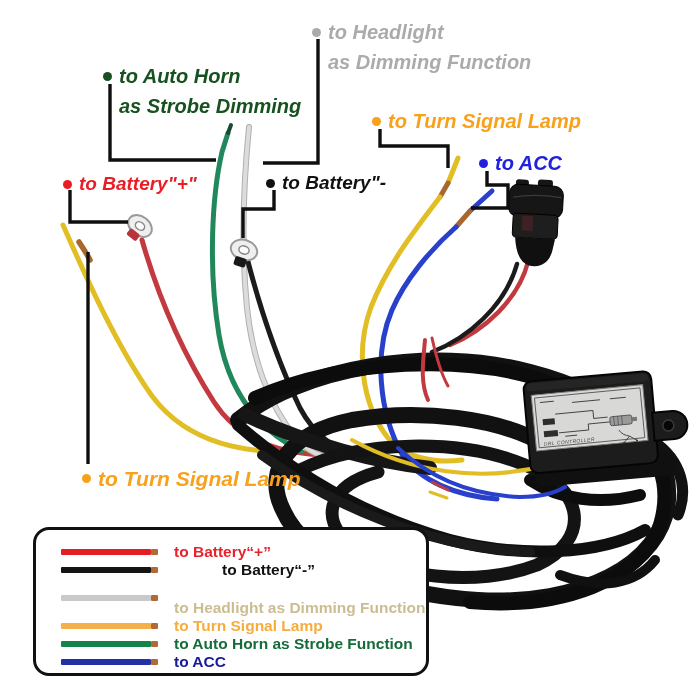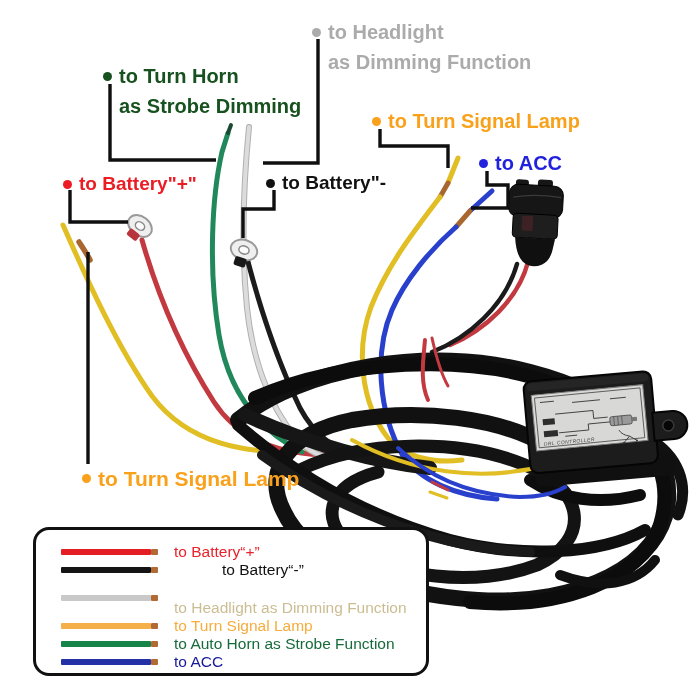--- a/index.html
+++ b/index.html
@@ -1,41 +1,41 @@
 <!DOCTYPE html>
 <html><head>
 <meta charset="utf-8">
 <style>
   html,body{margin:0;padding:0;background:#fff;}
   #stage{position:relative;width:700px;height:700px;background:#ffffff;overflow:hidden;
          font-family:"Liberation Sans",sans-serif;}
   #scene{position:absolute;left:0;top:0;}
 
   
-  .plabel{position:absolute;font-weight:700;white-space:nowrap;}
+  .plabel{position:absolute;font-weight:700;font-style:italic;white-space:nowrap;}
   .plabel .row{display:flex;align-items:center;}
   .dot{display:inline-block;width:9px;height:9px;border-radius:50%;margin-right:7px;flex:0 0 auto;}
   .l2{padding-left:16px;}
 
   #lbl-headlight {left:312px;top:17px; font-size:20px;line-height:30px;}
   #lbl-autohorn  {left:103px;top:61px; font-size:20px;line-height:30px;}
   #lbl-turn-top  {left:372px;top:110px;font-size:20px;line-height:22px;}
   #lbl-acc       {left:479px;top:152px;font-size:20px;line-height:22px;}
   #lbl-batplus   {left:63px; top:174px;font-size:19px;line-height:20px;}
   #lbl-batminus  {left:266px;top:173px;font-size:19px;line-height:20px;}
   #lbl-turn-bot  {left:82px; top:467px;font-size:21px;line-height:23px;}
 
   
   #legend{position:absolute;left:33px;top:527px;width:396px;height:149px;background:#fff;
           border:3px solid #111;border-radius:16px;box-sizing:border-box;
           padding:13px 0 13px 25px;display:flex;flex-direction:column;justify-content:space-between;}
   .lrow{display:flex;align-items:center;overflow:visible;}
   .lswatch{width:90px;height:6px;flex:0 0 auto;border-radius:1px;}
   .ltip{width:7px;height:6px;flex:0 0 auto;margin-right:16px;border-radius:1px;}
-  .llabel{font-size:15.5px;font-weight:400;white-space:nowrap;}
+  .llabel{font-size:15.5px;font-weight:700;white-space:nowrap;}
 </style>
 </head>
 <body>
 
 <div id="stage">
 
 <svg id="scene" width="700" height="700" viewBox="0 0 700 700">
 
   <g fill="none" stroke-linecap="round">
 
@@ -149,21 +149,21 @@
   <div class="row">
         <span class="dot" style="background-color: rgb(171, 171, 171);"></span>
         <span>to Headlight</span>
       </div>
   <div class="l2">as Dimming Function</div>
 </div>
 
 <div class="plabel" id="lbl-autohorn" style="color: rgb(23, 81, 31);">
   <div class="row">
         <span class="dot" style="background-color: rgb(23, 81, 31);"></span>
-        <span>to Turn Horn</span>
+        <span>to Auto Horn</span>
       </div>
   <div class="l2">as Strobe Dimming</div>
 </div>
 
 <div class="plabel" id="lbl-turn-top" style="color: rgb(249, 161, 27);">
   <div class="row">
         <span class="dot" style="background-color: rgb(249, 161, 27);"></span>
         <span>to Turn Signal Lamp</span>
       </div>
 </div>

